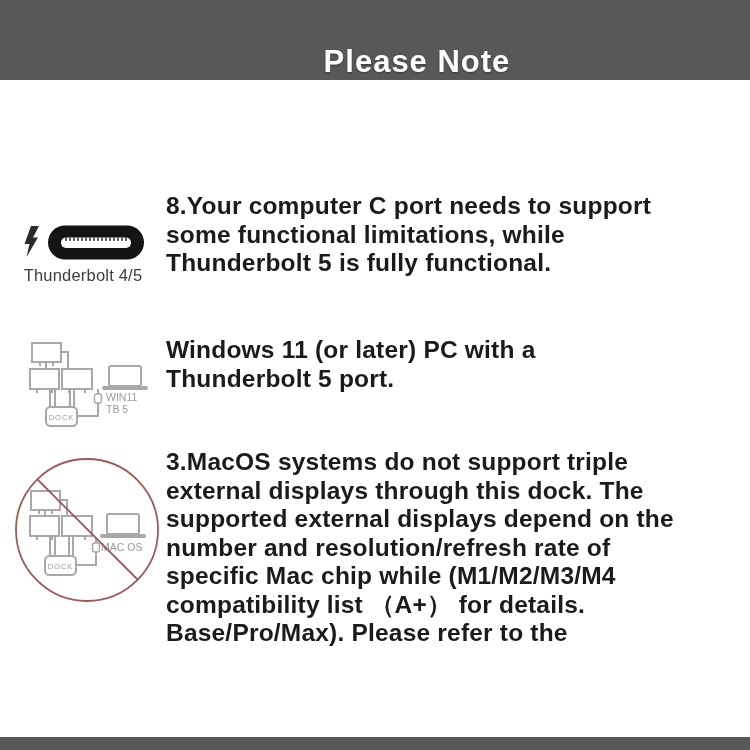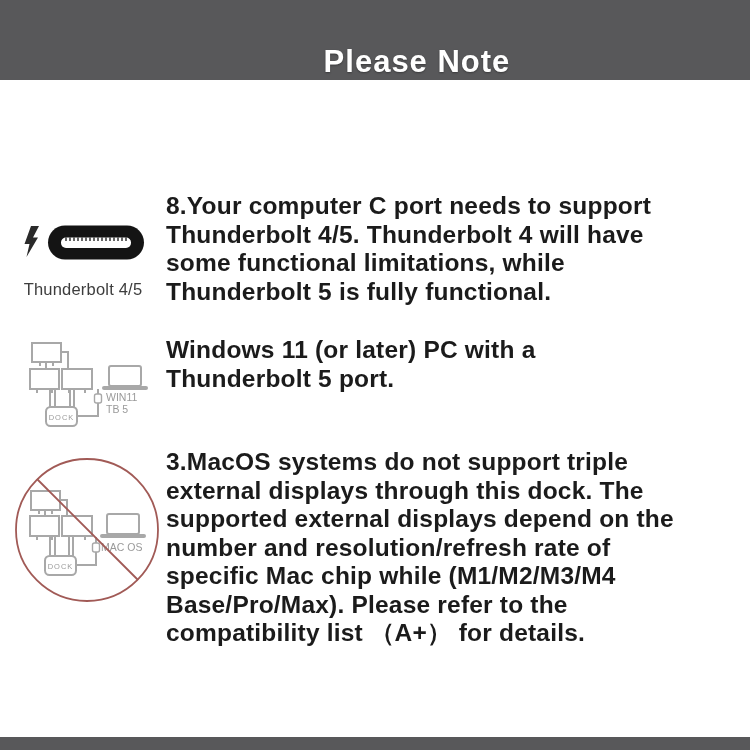--- a/index.html
+++ b/index.html
@@ -14,21 +14,21 @@
   .note-text{position:absolute;left:166px;width:580px;color:#1b1b1b;
              font-weight:bold;font-size:24.5px;line-height:28.5px;letter-spacing:0.2px;
              white-space:nowrap;}
   .note1-text{top:192px;}
   .note2-text{top:336px;}
   .note3-text{top:448px;}
 
   .tb-icon{position:absolute;left:6px;top:224px;width:154px;display:flex;
            flex-direction:column;align-items:center;}
   .tb-row{display:flex;align-items:center;gap:5px;}
-  .tb-label{margin-top:19px;font-size:16.5px;color:#3d3d3d;letter-spacing:0.2px;}
+  .tb-label{margin-top:5px;font-size:16.5px;color:#3d3d3d;letter-spacing:0.2px;}
 
   .diagram-win{position:absolute;left:10px;top:332px;}
   .diagram-mac{position:absolute;left:12px;top:456px;}
 
   svg{display:block;}
   .diag-label{font-family:"Liberation Sans", sans-serif;}
 </style>
 </head>
 <body>
 
@@ -68,21 +68,20 @@
               <line x1="79" y1="13.5" x2="79" y2="17"></line>
           </g>
         </svg>
       </span>
     </div>
     <div class="tb-label">Thunderbolt 4/5</div>
   </div>
 
   <div class="note-text note1-text">
     <div>8.Your computer C port needs to support</div>
-    <div>Thunderbolt 4/5. Thunderbolt 4 will have</div>
     <div>some functional limitations, while</div>
     <div>Thunderbolt 5 is fully functional.</div>
   </div>
 
   <div class="diagram-win">
     <svg width="150" height="102" viewBox="0 0 150 102">
       <g fill="none" stroke="#a8a8a8" stroke-width="2">
 
         <line x1="36" y1="30" x2="36" y2="37"></line>
         <path d="M51 20 H58 V37"></path>
@@ -160,19 +159,19 @@
       </g>
     </svg>
   </div>
 
   <div class="note-text note3-text">
     <div>3.MacOS systems do not support triple</div>
     <div>external displays through this dock. The</div>
     <div>supported external displays depend on the</div>
     <div>number and resolution/refresh rate of</div>
     <div>specific Mac chip while (M1/M2/M3/M4</div>
+    <div>compatibility list （A+） for details.</div>
     <div>Base/Pro/Max). Please refer to the</div>
-    <div>compatibility list （A+） for details.</div>
   </div>
 
   <div class="footer"></div>
 
 </div>
 
 </body></html>

